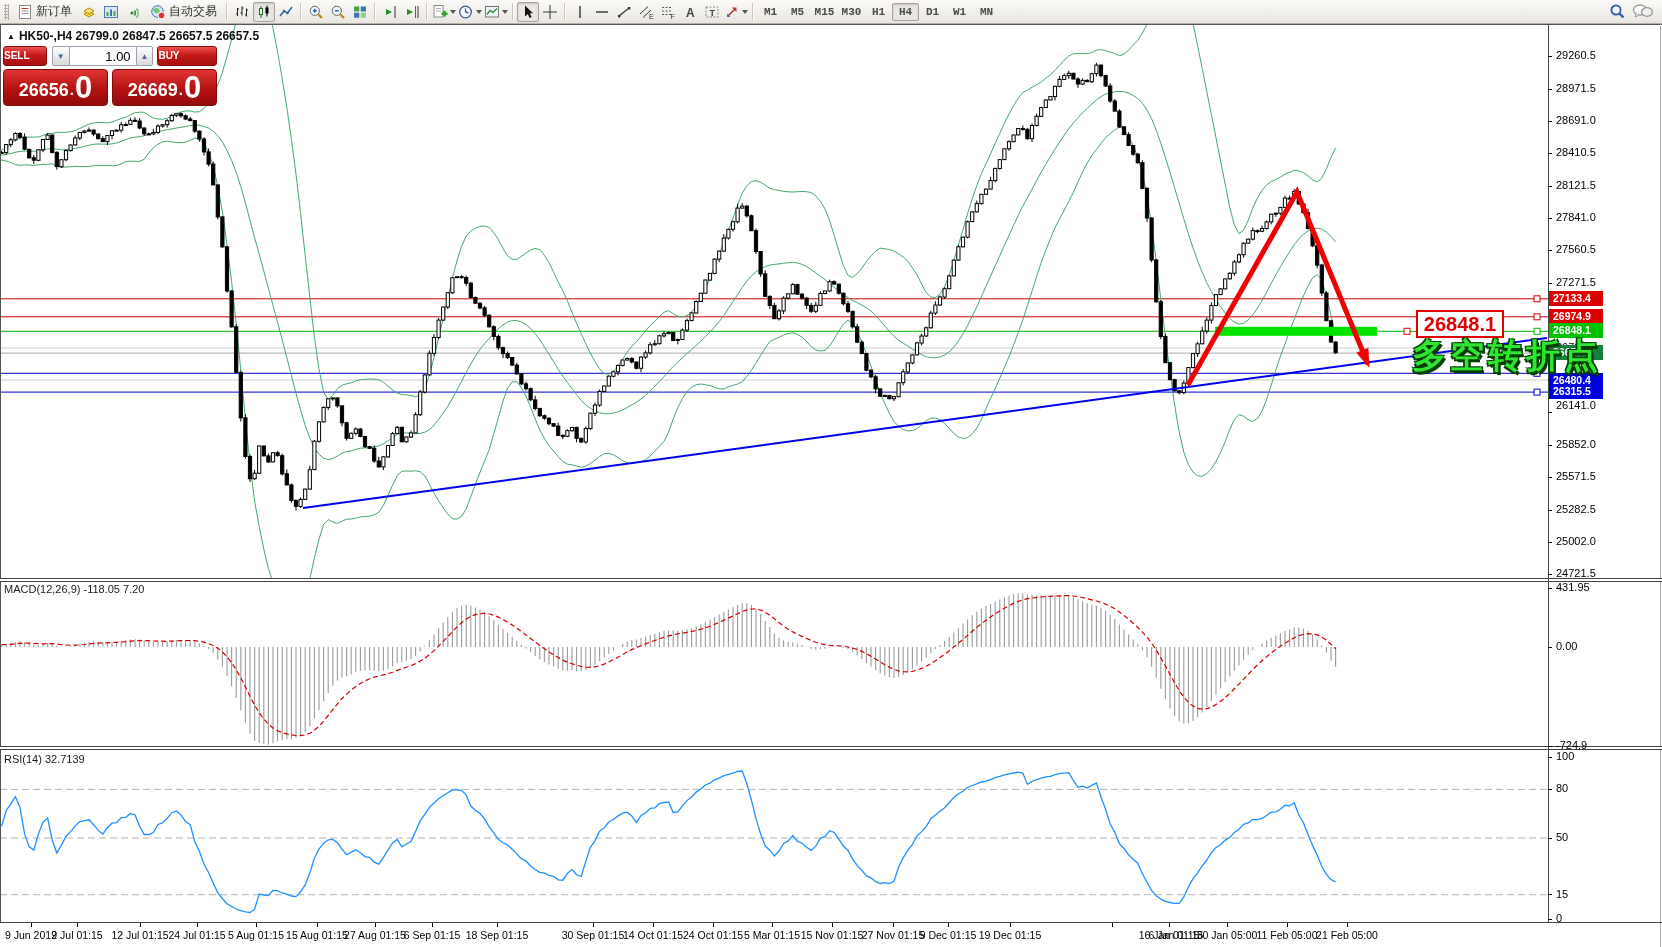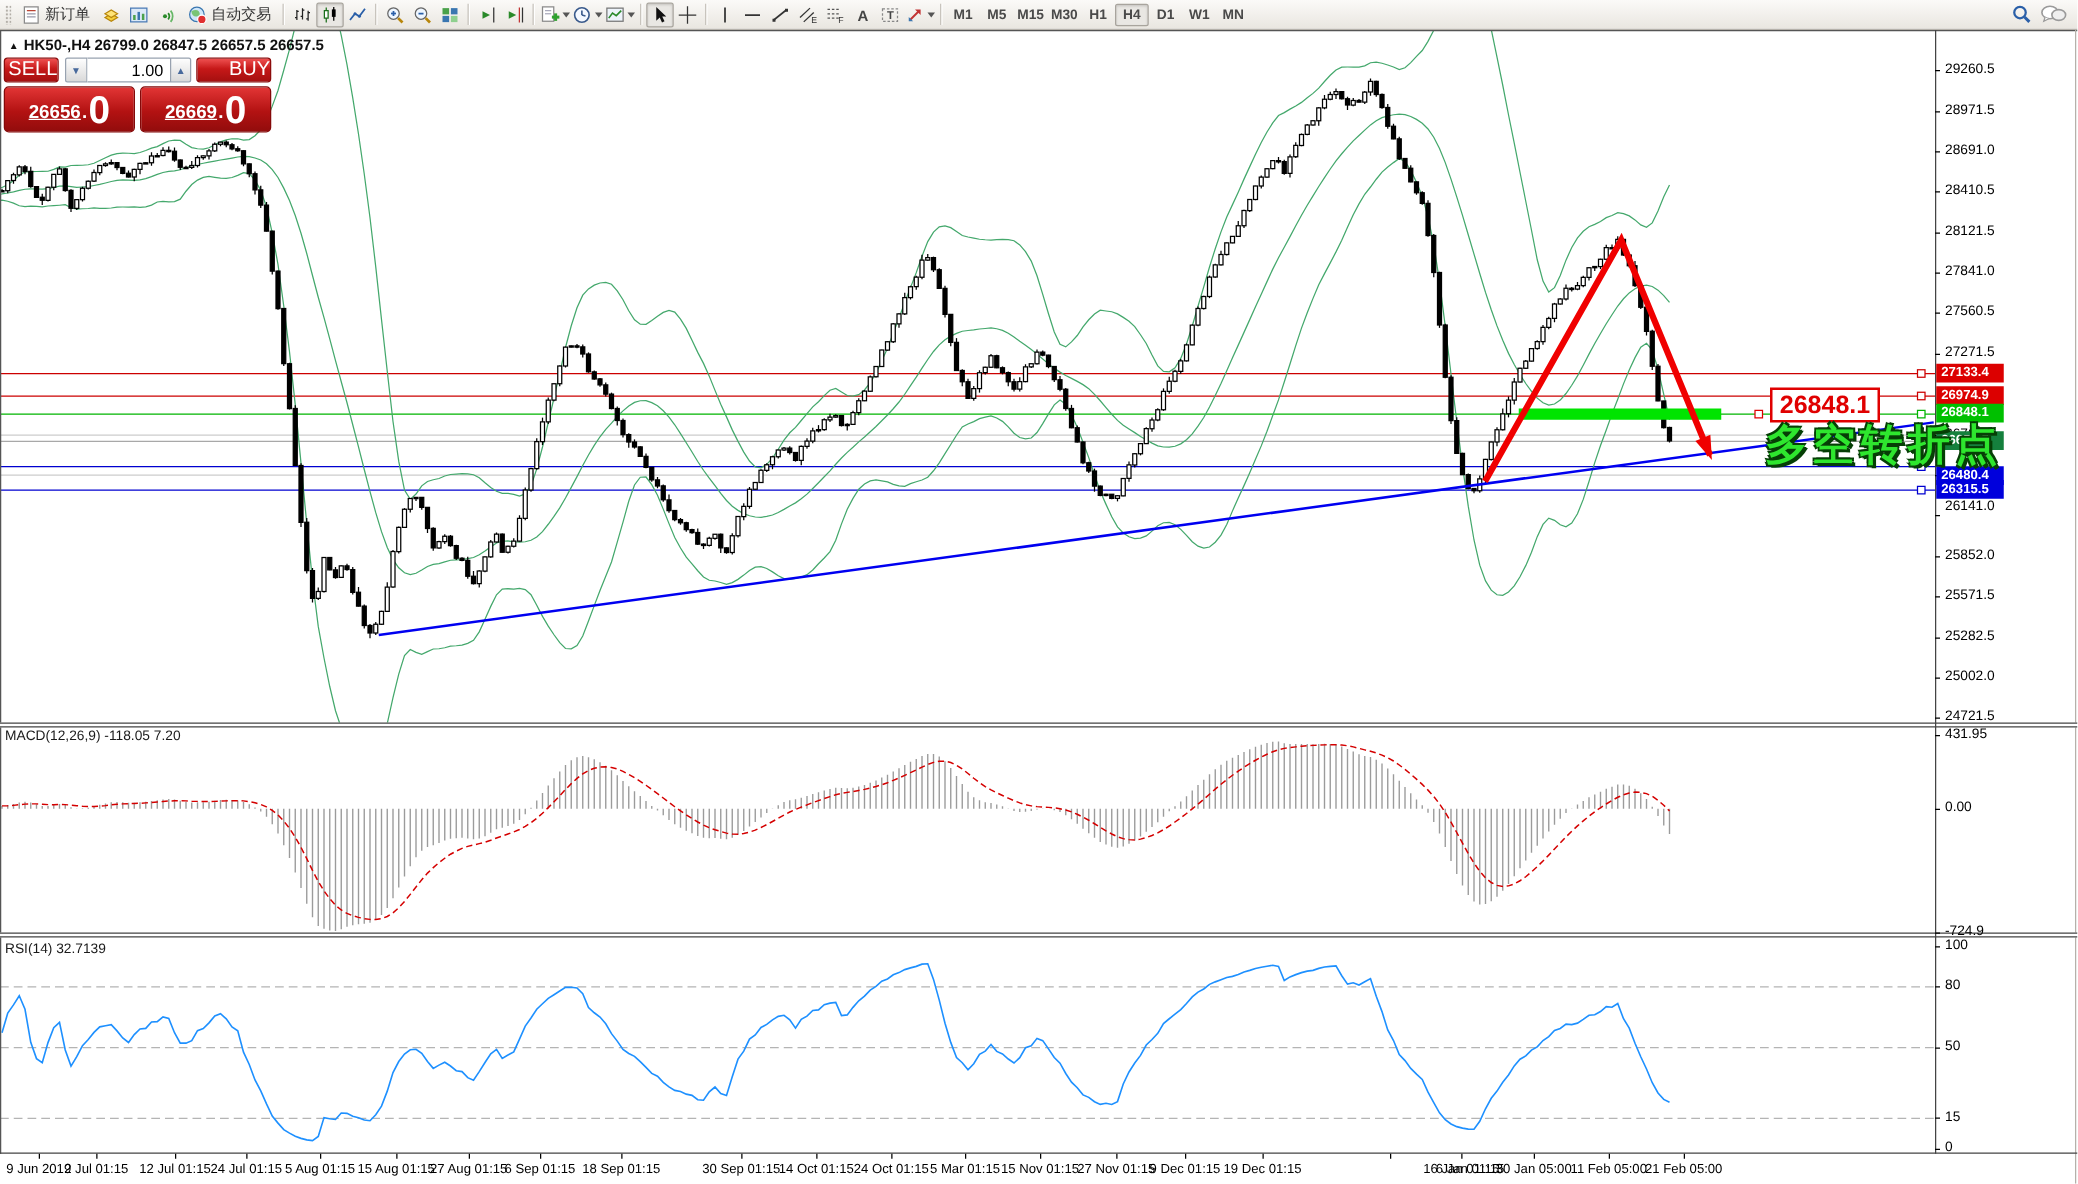--- a/index.html
+++ b/index.html
@@ -40,32 +40,32 @@
   .ttick{position:absolute;top:0;width:1px;height:4px;background:#000;}
   .tlabel{position:absolute;top:6px;transform:translateX(-50%);font-size:10.5px;color:#000;white-space:nowrap;}
   
   #chart-title{position:absolute;left:7px;top:29px;font-size:12px;font-weight:600;color:#111;z-index:6;
     display:flex;align-items:center;gap:4px;}
   #chart-title .arr{font-size:8px;}
   .ind-label{position:absolute;left:4px;font-size:11px;color:#1a1a1a;z-index:6;}
   #trade-panel{position:absolute;left:3px;top:46px;width:214px;z-index:10;font-family:"Liberation Sans",sans-serif;}
   #tp-row1{display:flex;height:20px;}
   .tp-btn{background:linear-gradient(#ef5050,#c61818 45%,#a51010);border:1px solid #8c0c0c;border-radius:3px;
-    color:#fff;font-size:16px;font-weight:normal;text-align:right;line-height:18px;box-sizing:border-box;}
+    color:#fff;font-size:10px;font-weight:bold;text-align:left;line-height:18px;box-sizing:border-box;}
   #tp-sell-btn{width:47px;}
   #tp-buy-btn{width:64px;margin-left:4px;}
   .spin{width:19px;background:linear-gradient(#fefefe,#d9d9d9);border:1px solid #98a2b0;box-sizing:border-box;
     display:flex;align-items:center;justify-content:center;color:#47699c;font-size:8px;}
   #tp-vol{width:66px;border:1px solid #98a2b0;border-left:none;border-right:none;font-size:13px;
     text-align:right;padding:0 5px 0 0;box-sizing:border-box;font-family:"Liberation Sans",sans-serif;}
   #tp-row2{display:flex;margin-top:3px;height:37px;gap:4px;}
   .tp-price{flex:1;background:linear-gradient(#e23535,#b31212 55%,#920c0c);border:1px solid #840909;
     border-radius:4px;color:#fff;display:flex;align-items:flex-end;justify-content:center;
     padding-bottom:2px;box-sizing:border-box;}
-  .tp-price .pp{font-size:15px;font-weight:bold;line-height:26px;text-decoration:underline;}
+  .tp-price .pp{font-size:18px;font-weight:bold;line-height:26px;}
   .tp-price .pdot{font-size:15px;font-weight:bold;line-height:26px;margin:0 1px;}
   .tp-price .pbig{font-size:31px;font-weight:bold;line-height:30px;}
   #price-note{position:absolute;left:1416px;top:310px;width:84px;height:24px;background:#fff;
     border:2px solid #e00000;color:#e00000;font-size:20px;font-weight:bold;text-align:center;
     line-height:24px;z-index:8;}
   #turning-note{position:absolute;left:1412px;top:333px;font-size:34px;font-weight:bold;
     letter-spacing:4px;color:#2ee62e;z-index:8;white-space:nowrap;
     text-shadow:1.5px 1.5px 0 #063f06,-1.5px -1.5px 0 #063f06,1.5px -1.5px 0 #063f06,-1.5px 1.5px 0 #063f06,2.5px 2.5px 0 #063f06;}
 </style>
 </head>
@@ -308,21 +308,21 @@
     <span>
         <svg width="16" height="16">
           <line x1="4" y1="12" x2="11" y2="5" stroke="#c23333" stroke-width="1.6"></line>
           <polygon points="12.5,3.5 12.5,8 8,3.5" fill="#c23333"></polygon>
           <polygon points="3,13 3,9.5 6.5,13" fill="#3a76b0"></polygon>
         </svg>
       </span>
     <span class="caret"></span>
   </div>
   <div class="sep"></div>
-  <div id="tf-group" style="display:flex;align-items:flex-end;">
+  <div id="tf-group" style="display:flex;align-items:flex-end;font-family:Liberation Mono, monospace;">
       <div class="tb tf">M1</div>
       <div class="tb tf">M5</div>
       <div class="tb tf">M15</div>
       <div class="tb tf">M30</div>
       <div class="tb tf">H1</div>
       <div class="tb tf active">H4</div>
       <div class="tb tf">D1</div>
       <div class="tb tf">W1</div>
       <div class="tb tf">MN</div>
     </div>

